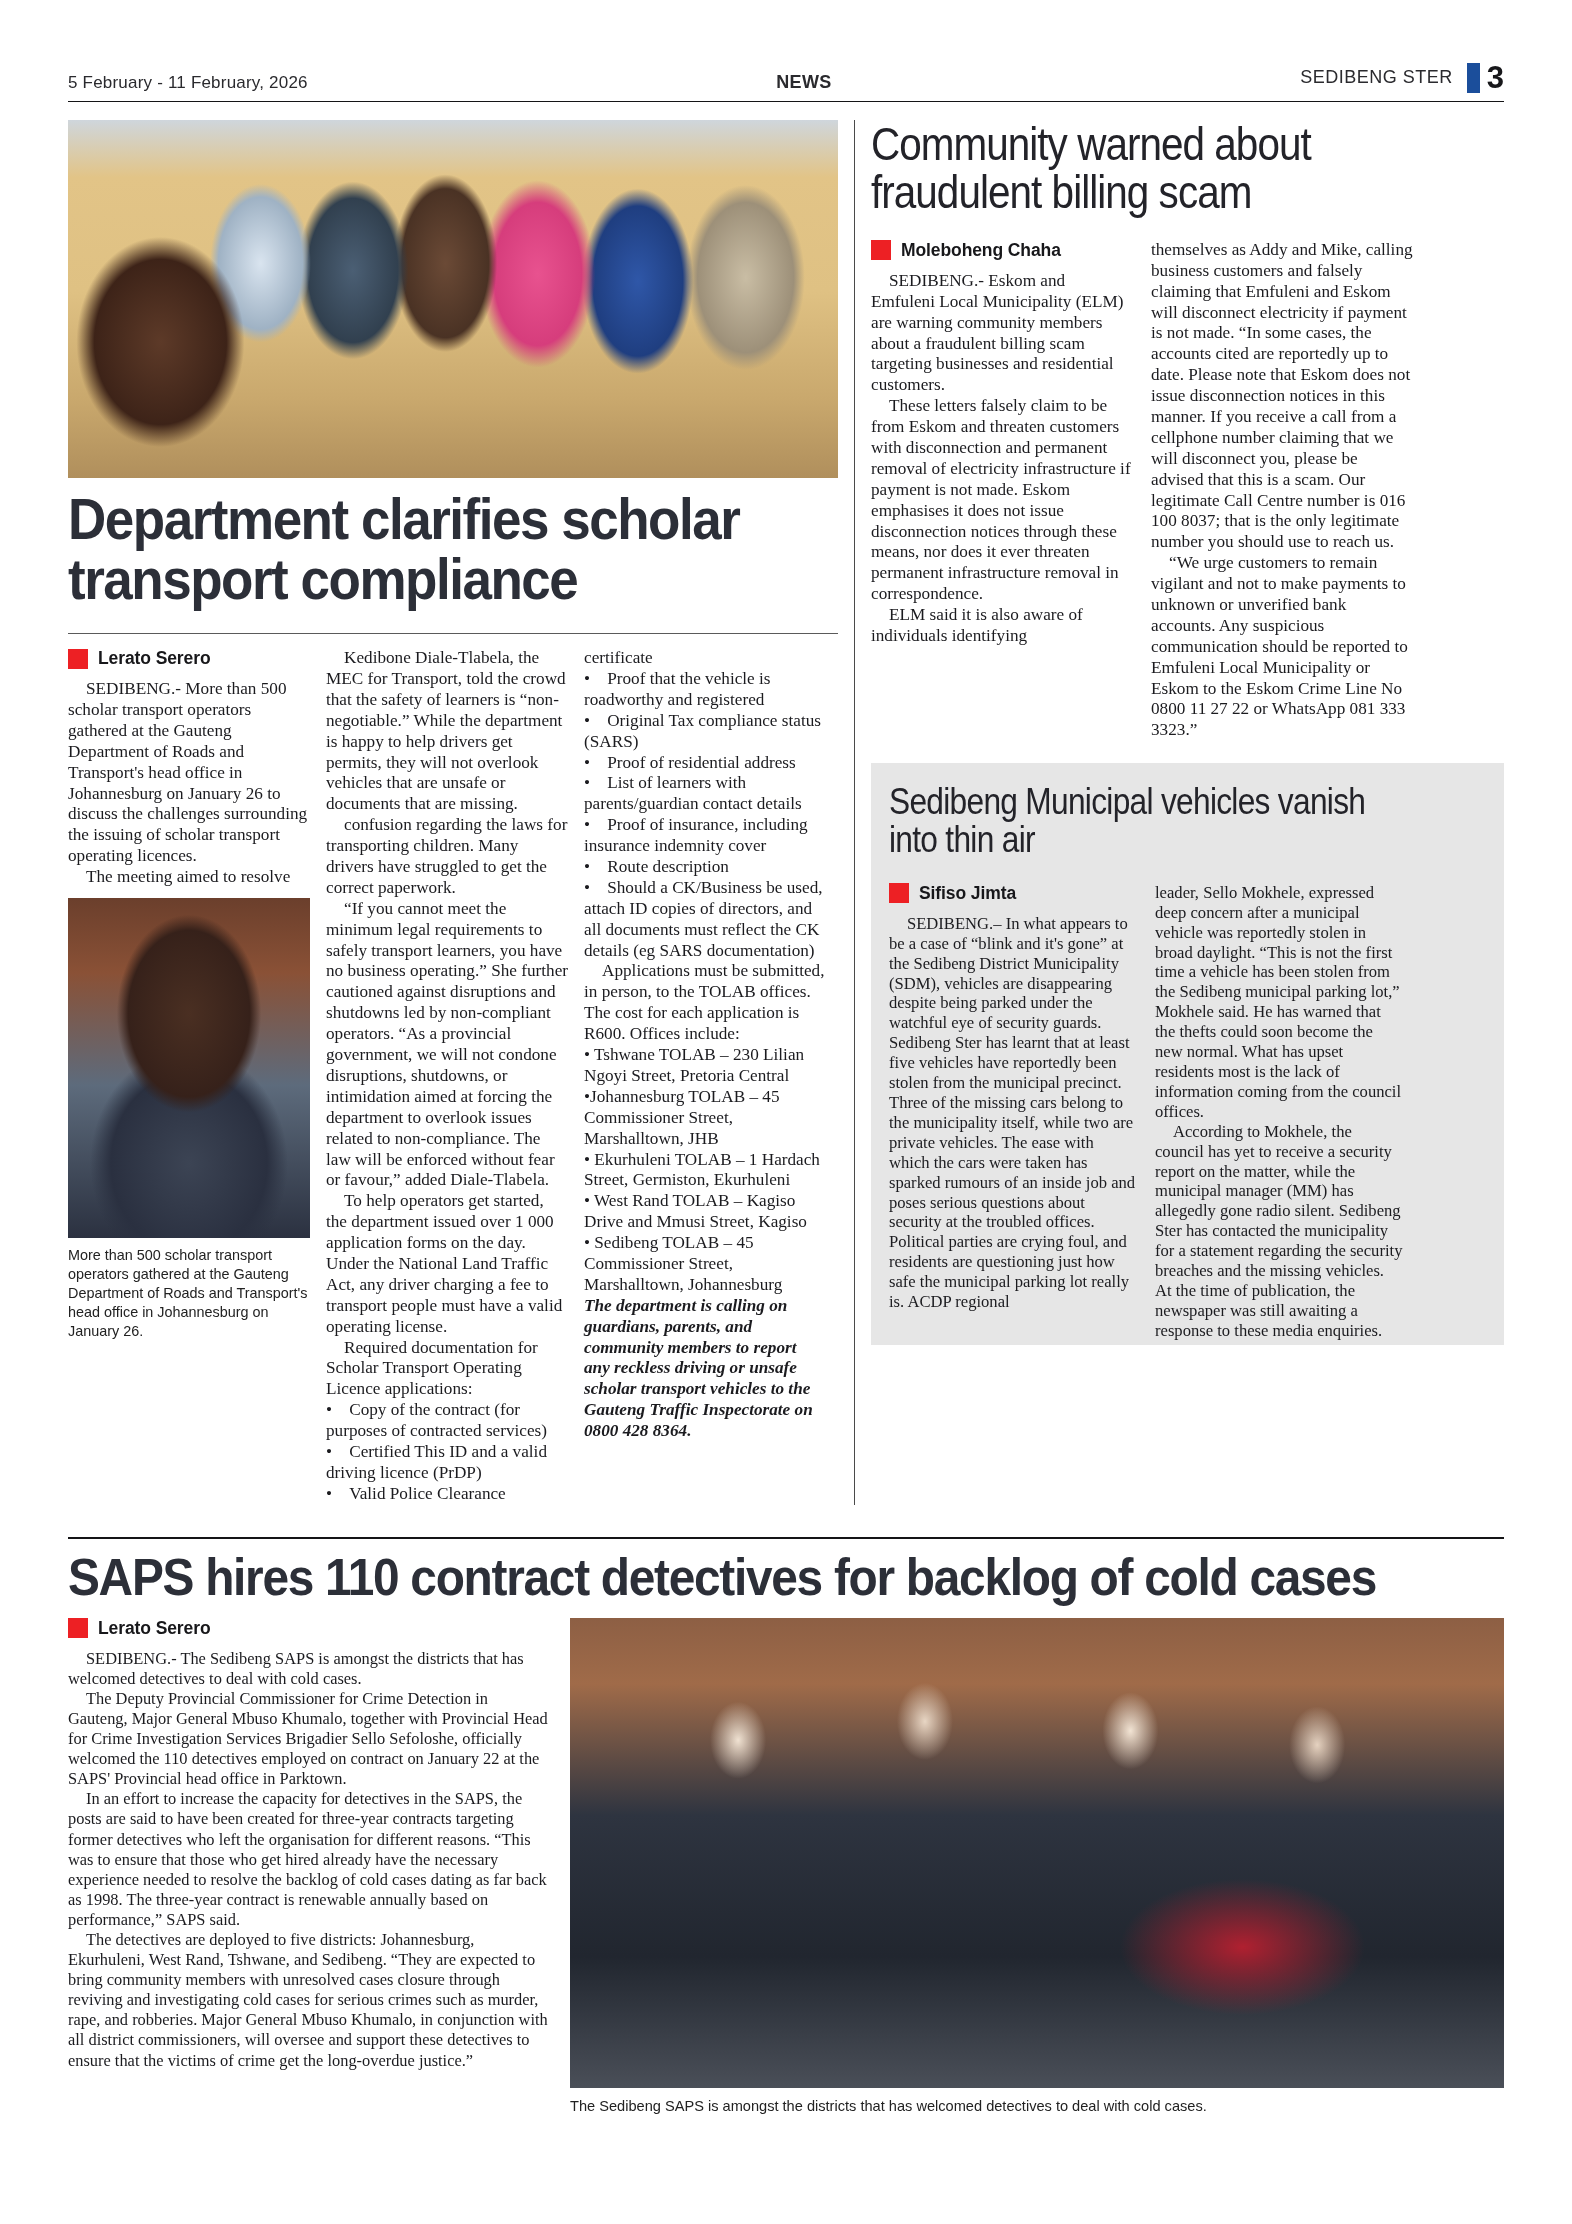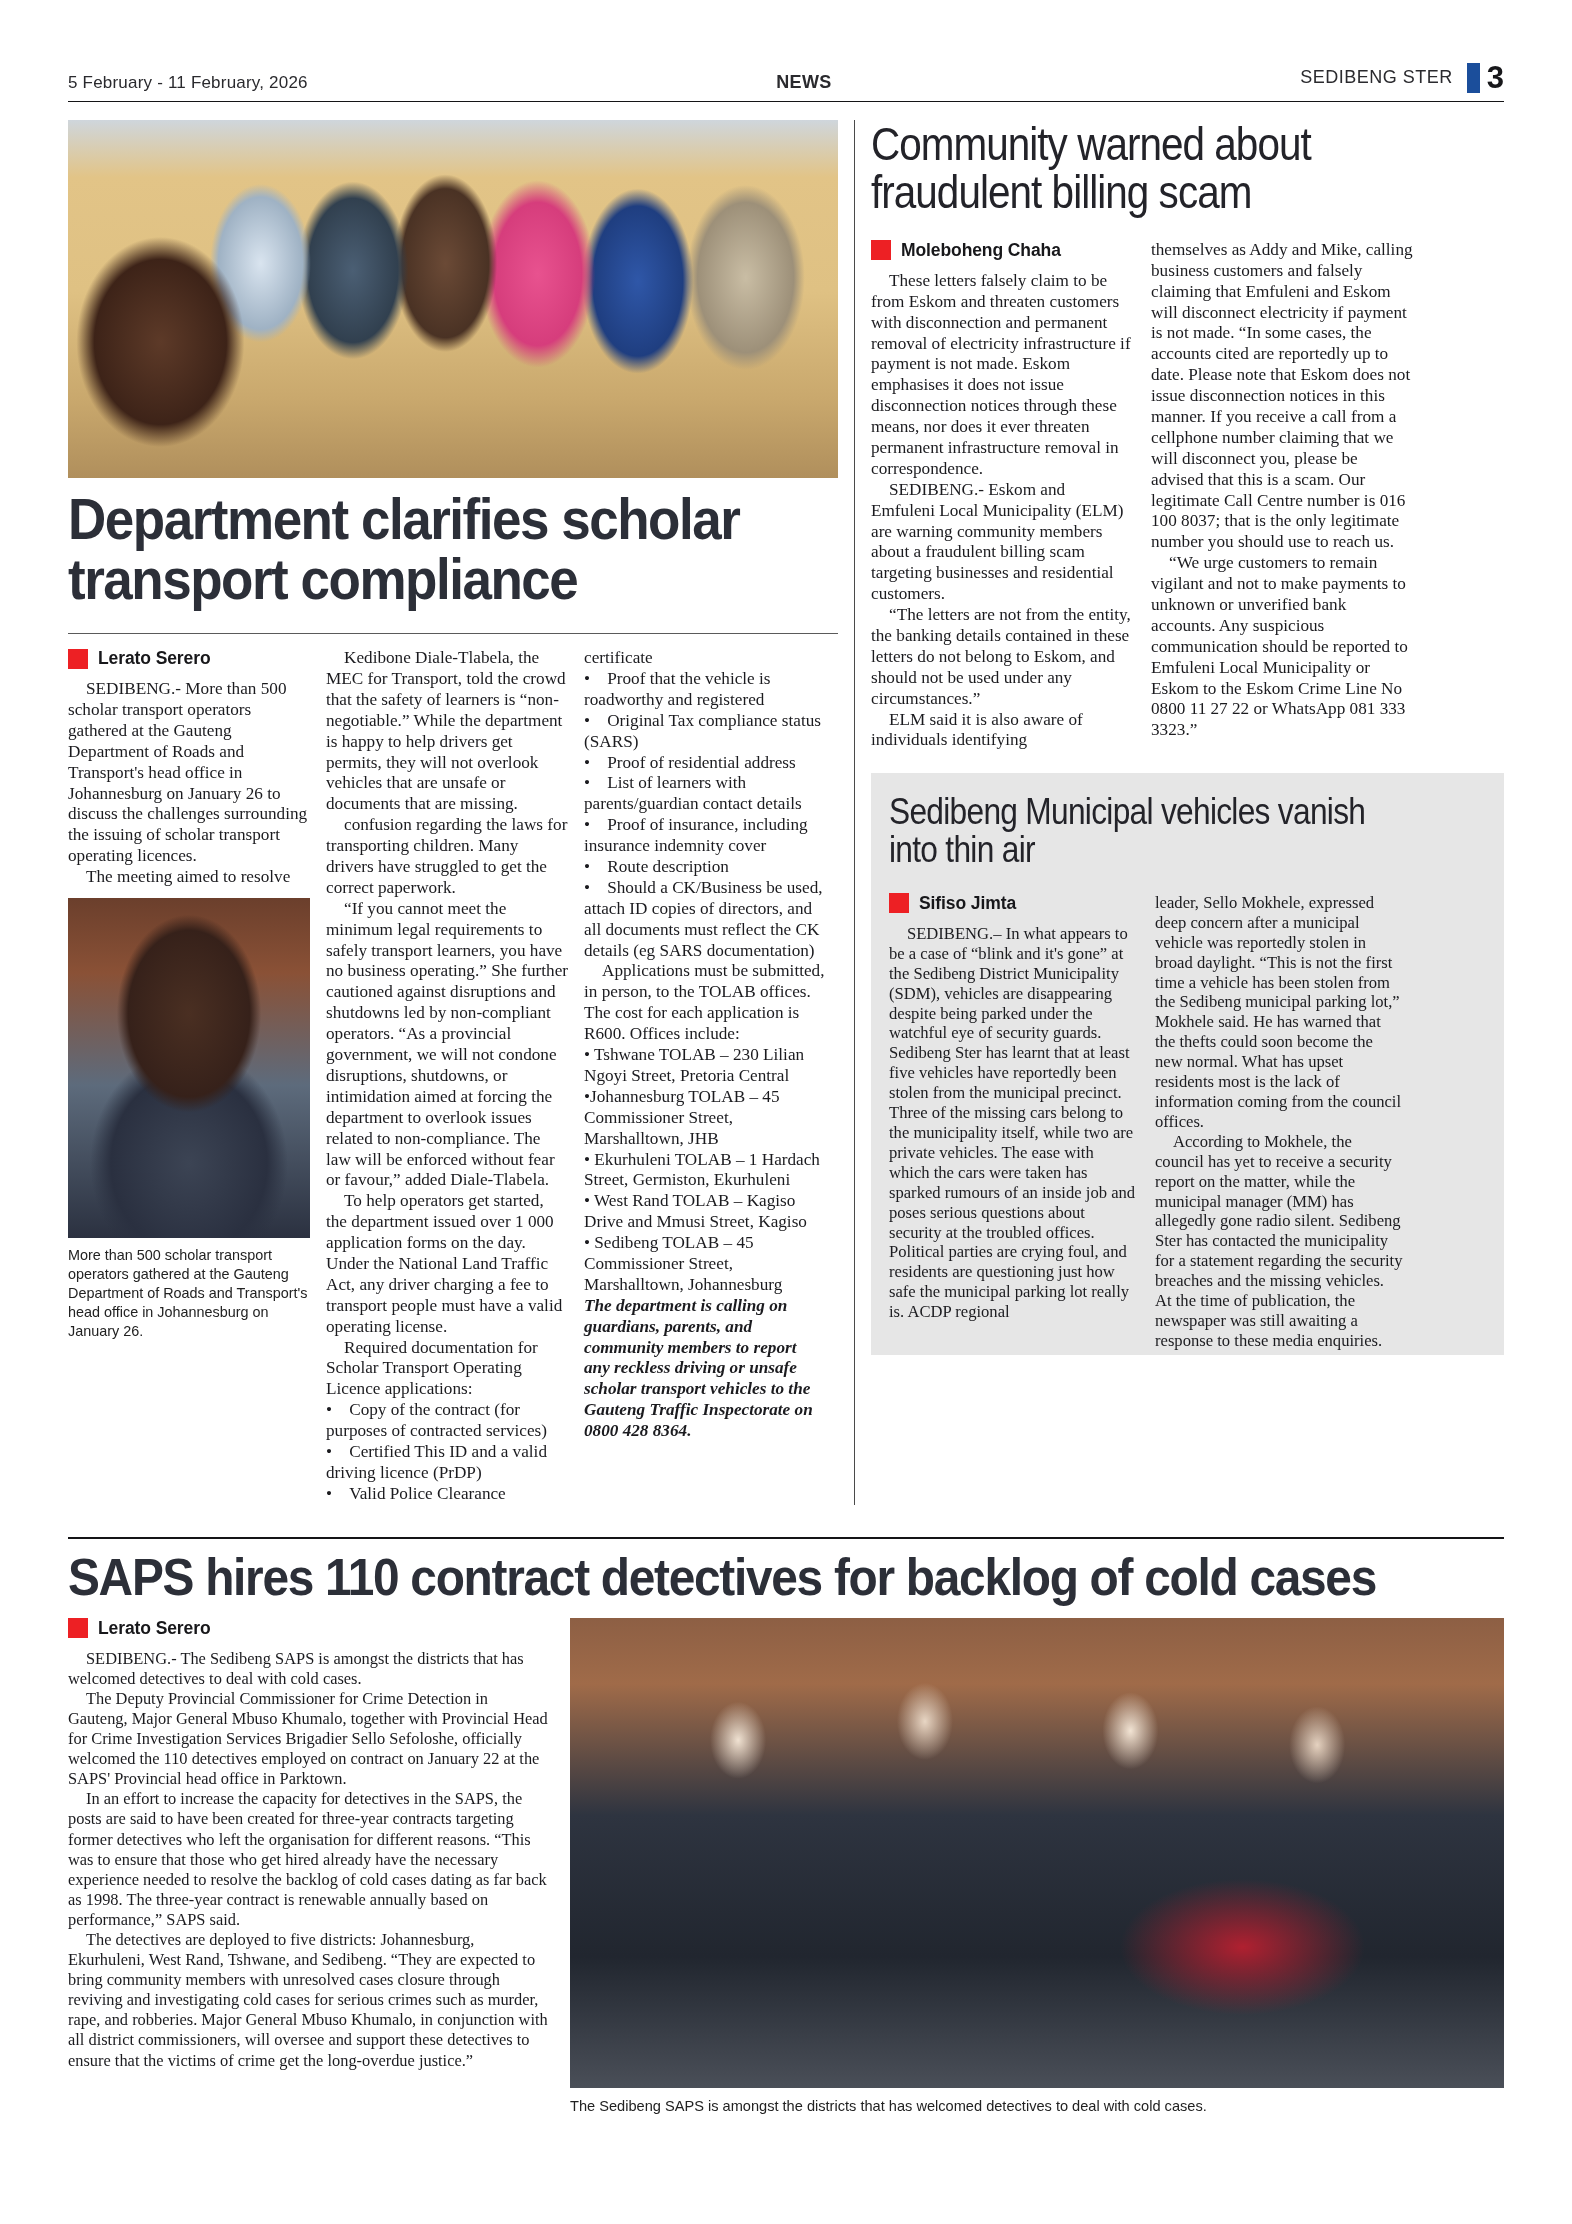--- a/index.html
+++ b/index.html
@@ -218,23 +218,22 @@
     <div class="vdiv"></div>
 
     <div class="right-top">
       <div class="rhead">Community warned about fraudulent billing scam</div>
       <div class="cols2">
         <div class="body-col">
           <div class="byline">
             <span class="sq"></span>
             <span class="nm">Moleboheng Chaha</span>
           </div>
+          <p>SEDIBENG.- Eskom and Emfuleni Local Municipality (ELM) are warning community members about a fraudulent billing scam targeting businesses and residential customers.</p>
           <p>These letters falsely claim to be from Eskom and threaten customers with disconnection and permanent removal of electricity infrastructure if payment is not made. Eskom emphasises it does not issue disconnection notices through these means, nor does it ever threaten permanent infrastructure removal in correspondence.</p>
-          <p>SEDIBENG.- Eskom and Emfuleni Local Municipality (ELM) are warning community members about a fraudulent billing scam targeting businesses and residential customers.</p>
-          <p>“The letters are not from the entity, the banking details contained in these letters do not belong to Eskom, and should not be used under any circumstances.”</p>
           <p>ELM said it is also aware of individuals identifying</p>
         </div>
         <div class="body-col">
           <p class="noind">themselves as Addy and Mike, calling business customers and falsely claiming that Emfuleni and Eskom will disconnect electricity if payment is not made. “In some cases, the accounts cited are reportedly up to date. Please note that Eskom does not issue disconnection notices in this manner. If you receive a call from a cellphone number claiming that we will disconnect you, please be advised that this is a scam. Our legitimate Call Centre number is 016 100 8037; that is the only legitimate number you should use to reach us.</p>
           <p>“We urge customers to remain vigilant and not to make payments to unknown or unverified bank accounts. Any suspicious communication should be reported to Emfuleni Local Municipality or Eskom to the Eskom Crime Line No 0800 11 27 22 or WhatsApp 081 333 3323.”</p>
         </div>
       </div>
 
       <div class="grey-box">
         <div class="ghead">Sedibeng Municipal vehicles vanish into thin air</div>

